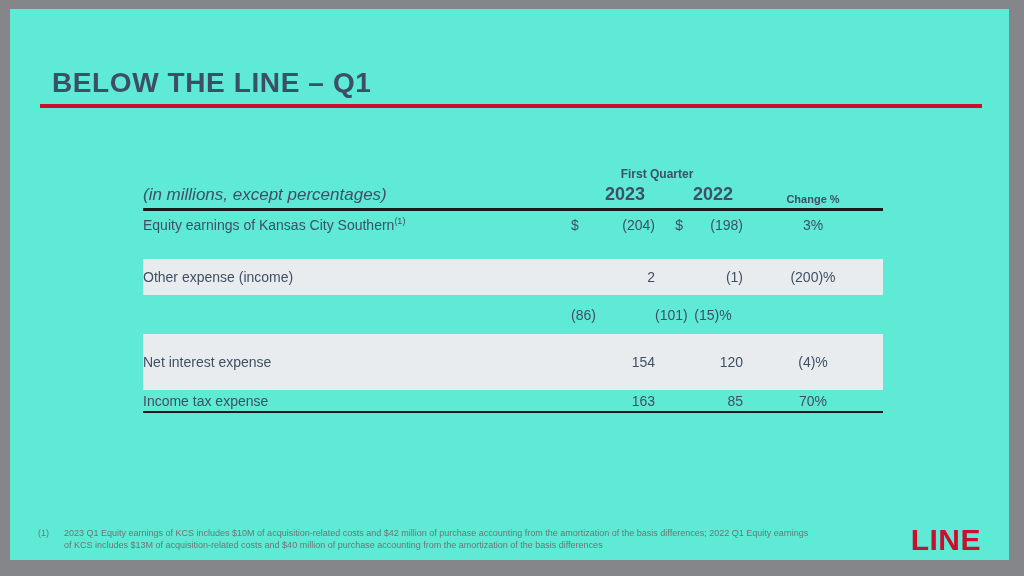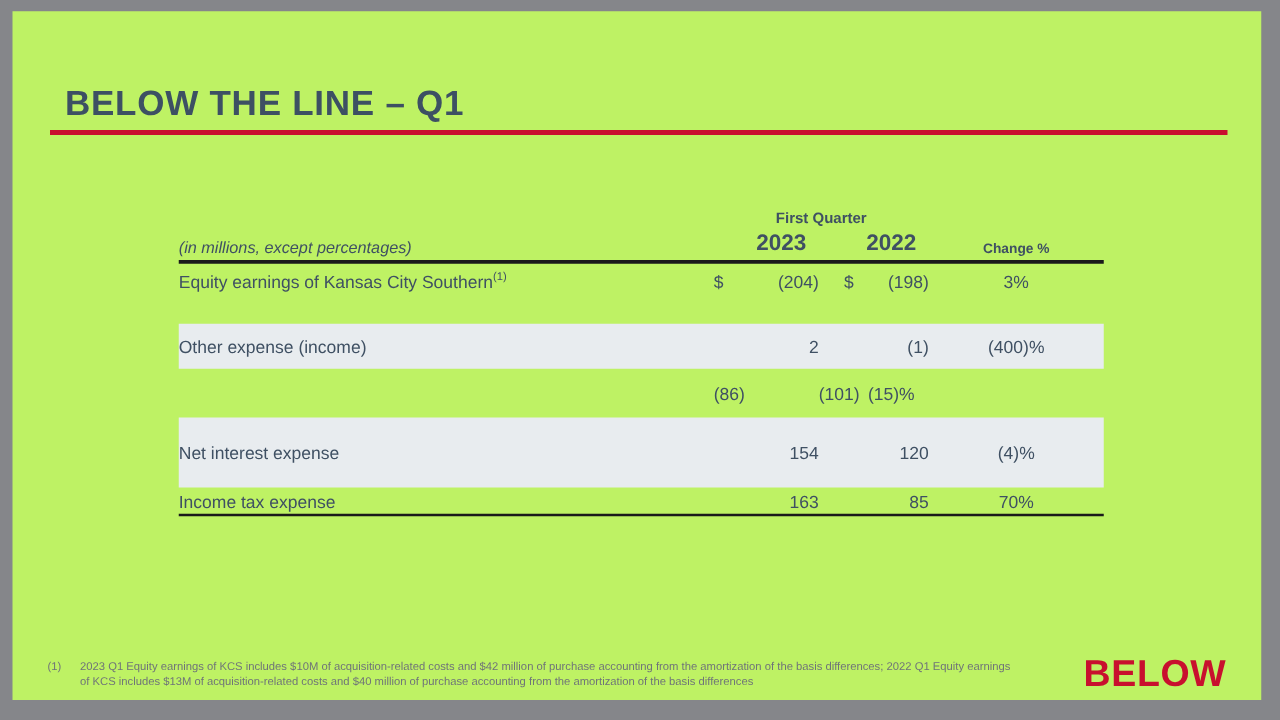--- a/index.html
+++ b/index.html
@@ -7,21 +7,21 @@
     width:1024px; height:576px;
     background:#85868a;
     font-family:"Liberation Sans", sans-serif;
     position:relative;
     overflow:hidden;
   }
   .slide {
     position:absolute;
     left:10px; top:9px;
     width:999px; height:551px;
-    background:#bef264;
+    background:#5eead4;
   }
   
   .title {
     position:absolute;
     left:42px; top:58px;
     font-size:28px;
     font-weight:bold;
     letter-spacing:0.6px;
     color:#3d5063;
     white-space:nowrap;
@@ -51,21 +51,21 @@
     text-align:center;
     font-weight:bold;
     font-size:12px;
   }
   .head-row {
     height:27px;
     align-items:end;
     border-bottom:3px solid #1a1a1a;
   }
   .head-row > div { padding-bottom:3px; }
-  .caption { font-style:italic; font-size:13px; }
+  .caption { font-style:italic; font-size:17px; }
   .year-h {
     font-weight:bold; font-size:18px;
     text-align:right; padding-right:10px;
   }
   .year-2023 { grid-column: 2 / 4; }
   .year-2022 { grid-column: 4 / 6; }
   .change-h { font-weight:bold; font-size:11px; text-align:center; }
   .cell-label { text-align:left; }
   .cell-cur { text-align:left; }
   .cell-cur2 { text-align:right; }
@@ -131,21 +131,21 @@
       <div class="cell-val">(198)</div>
       <div class="cell-chg">3%</div>
     </div>
 
     <div class="trow r1 shaded">
       <div class="cell-label">Other expense (income)</div>
       <div class="cell-cur"></div>
       <div class="cell-val">2</div>
       <div class="cell-cur2"></div>
       <div class="cell-val">(1)</div>
-      <div class="cell-chg">(400)%</div>
+      <div class="cell-chg">(200)%</div>
     </div>
 
     <div class="trow r2">
       <div class="cell-cur"></div>
       <div class="cell-val">(86)</div>
       <div class="cell-cur2"></div>
       <div class="cell-val">(101)</div>
       <div class="cell-chg">(15)%</div>
     </div>
 
@@ -171,15 +171,15 @@
   </div>
 
   <div class="footnote">
     <div>(1)</div>
     <div class="lines">
       <div>2023 Q1 Equity earnings of KCS includes $10M of acquisition-related costs and $42 million of purchase accounting from the amortization of the basis differences;  2022 Q1 Equity earnings</div>
       <div>of KCS includes $13M of acquisition-related costs and $40 million of purchase accounting from the amortization of the basis differences</div>
     </div>
   </div>
 
-  <div class="logo">BELOW</div>
+  <div class="logo">LINE</div>
 
 </div>
 
 </body></html>

